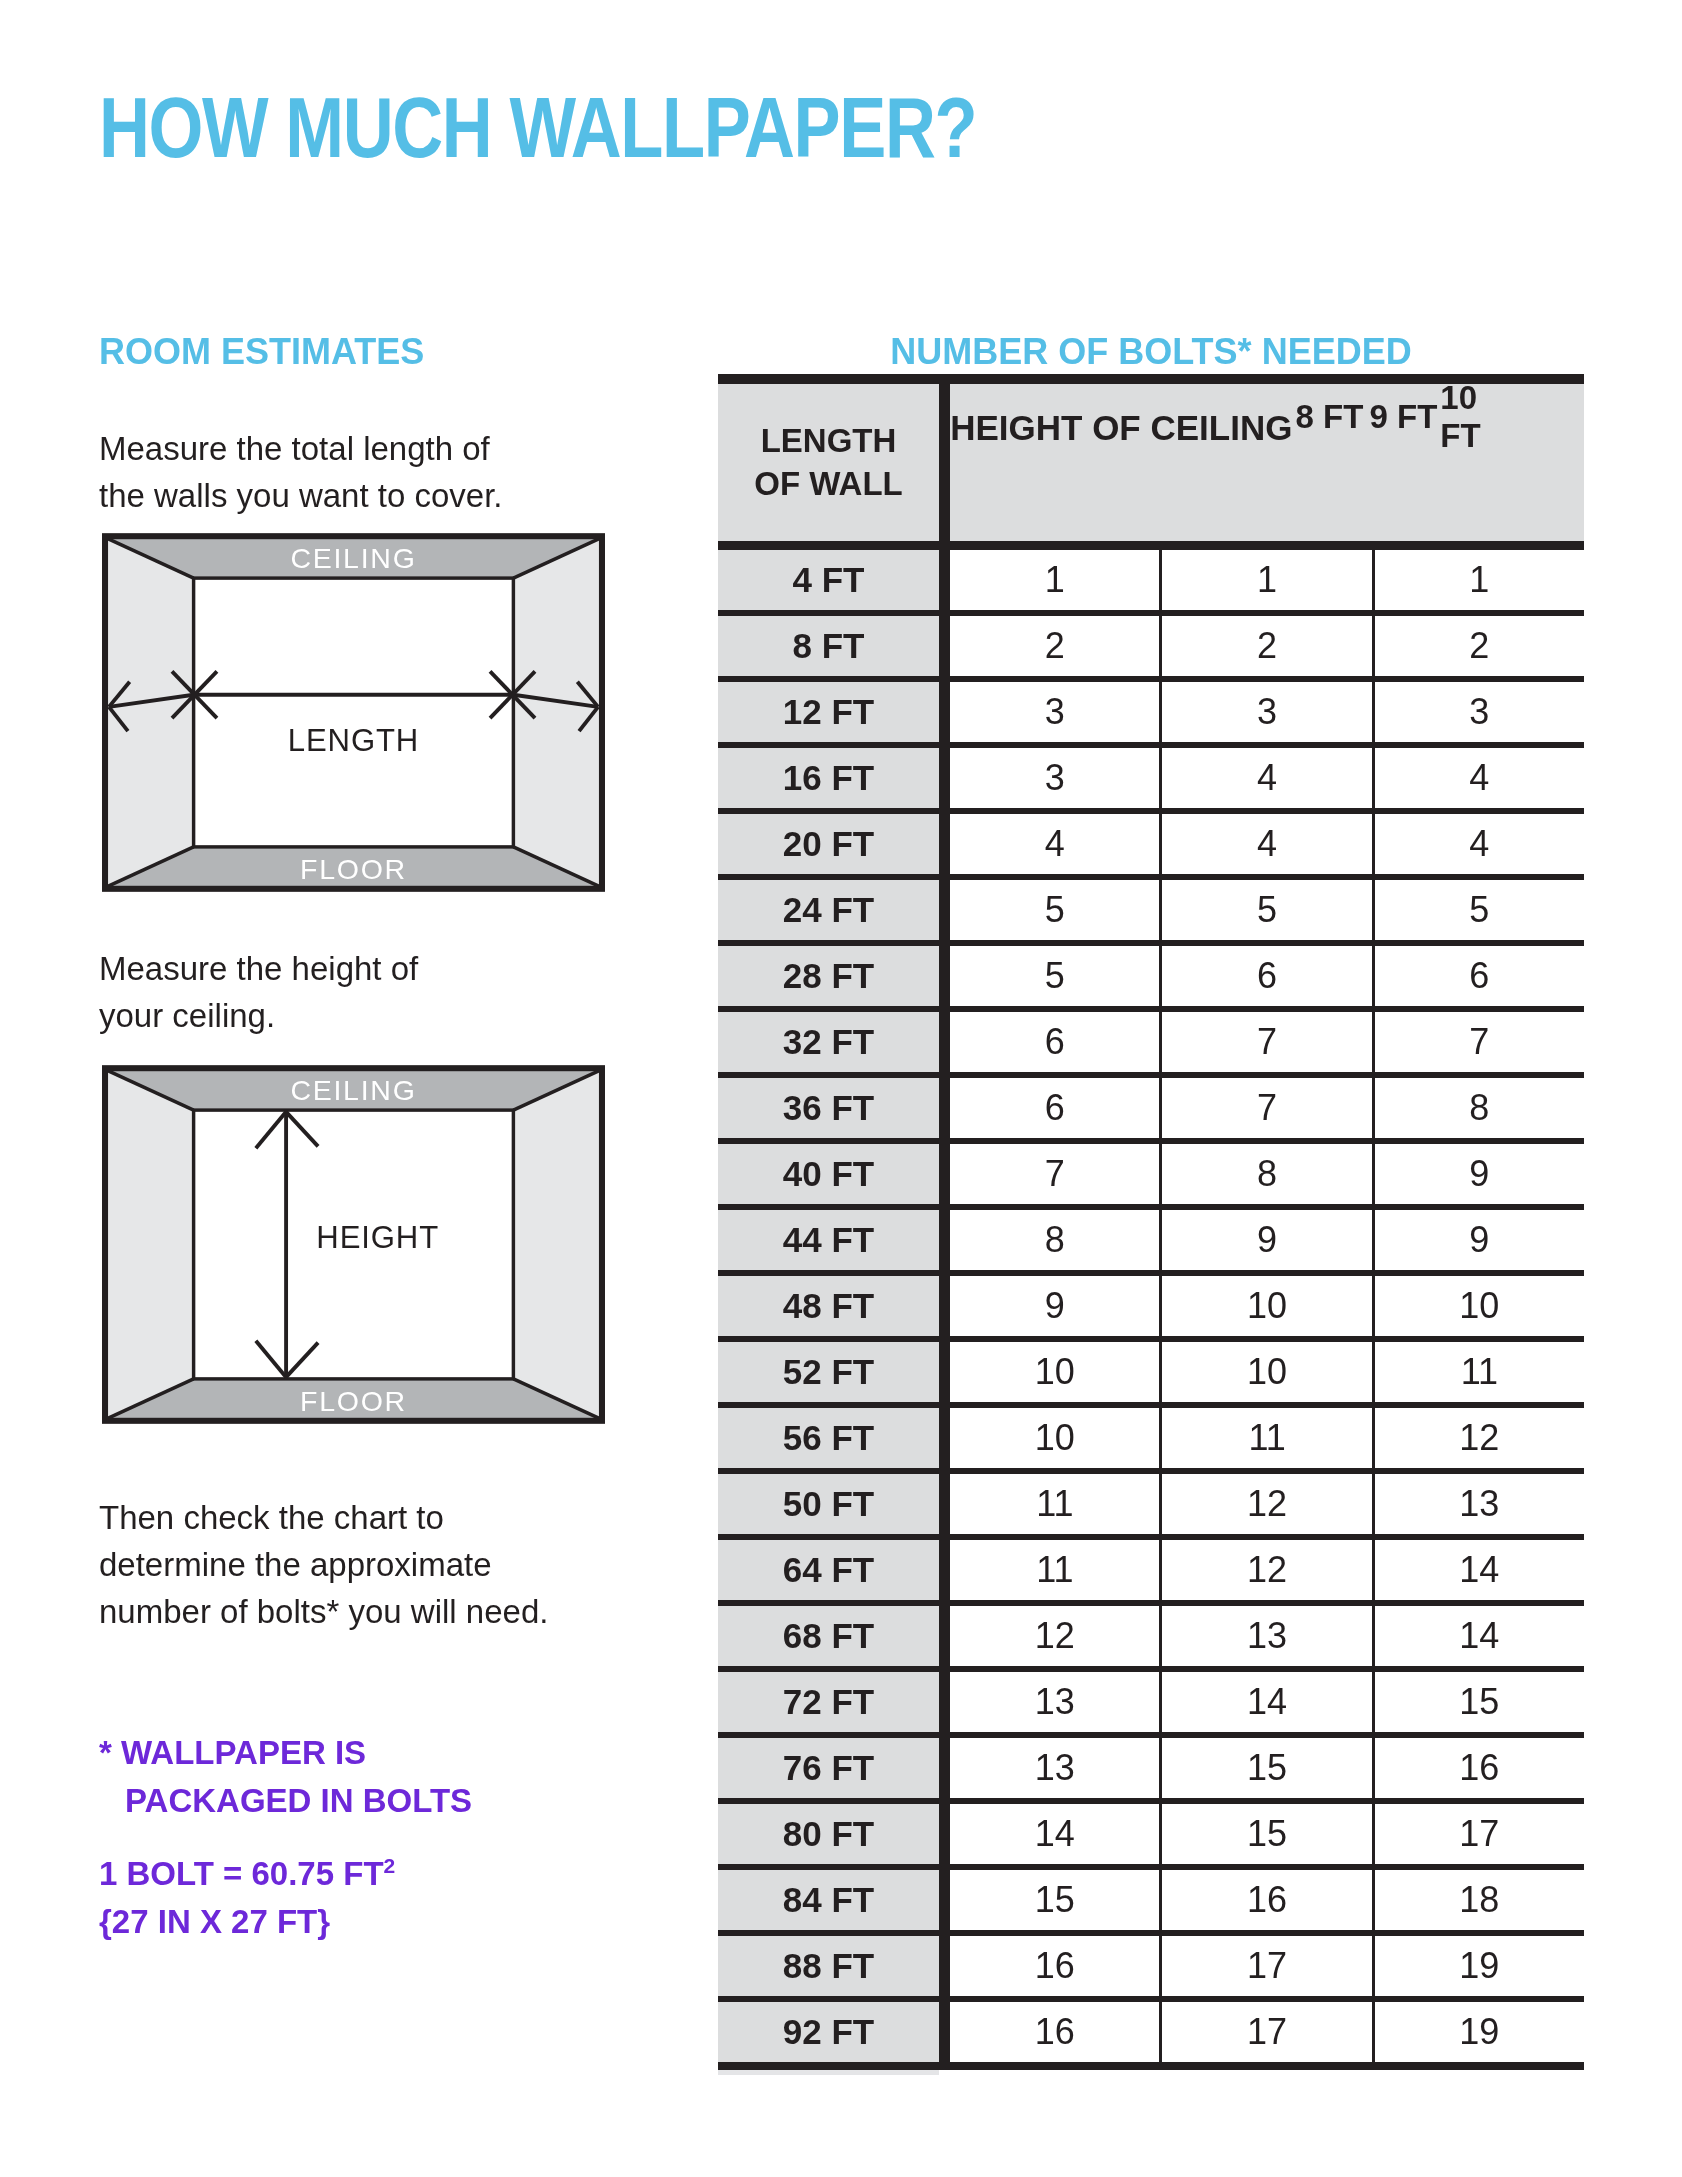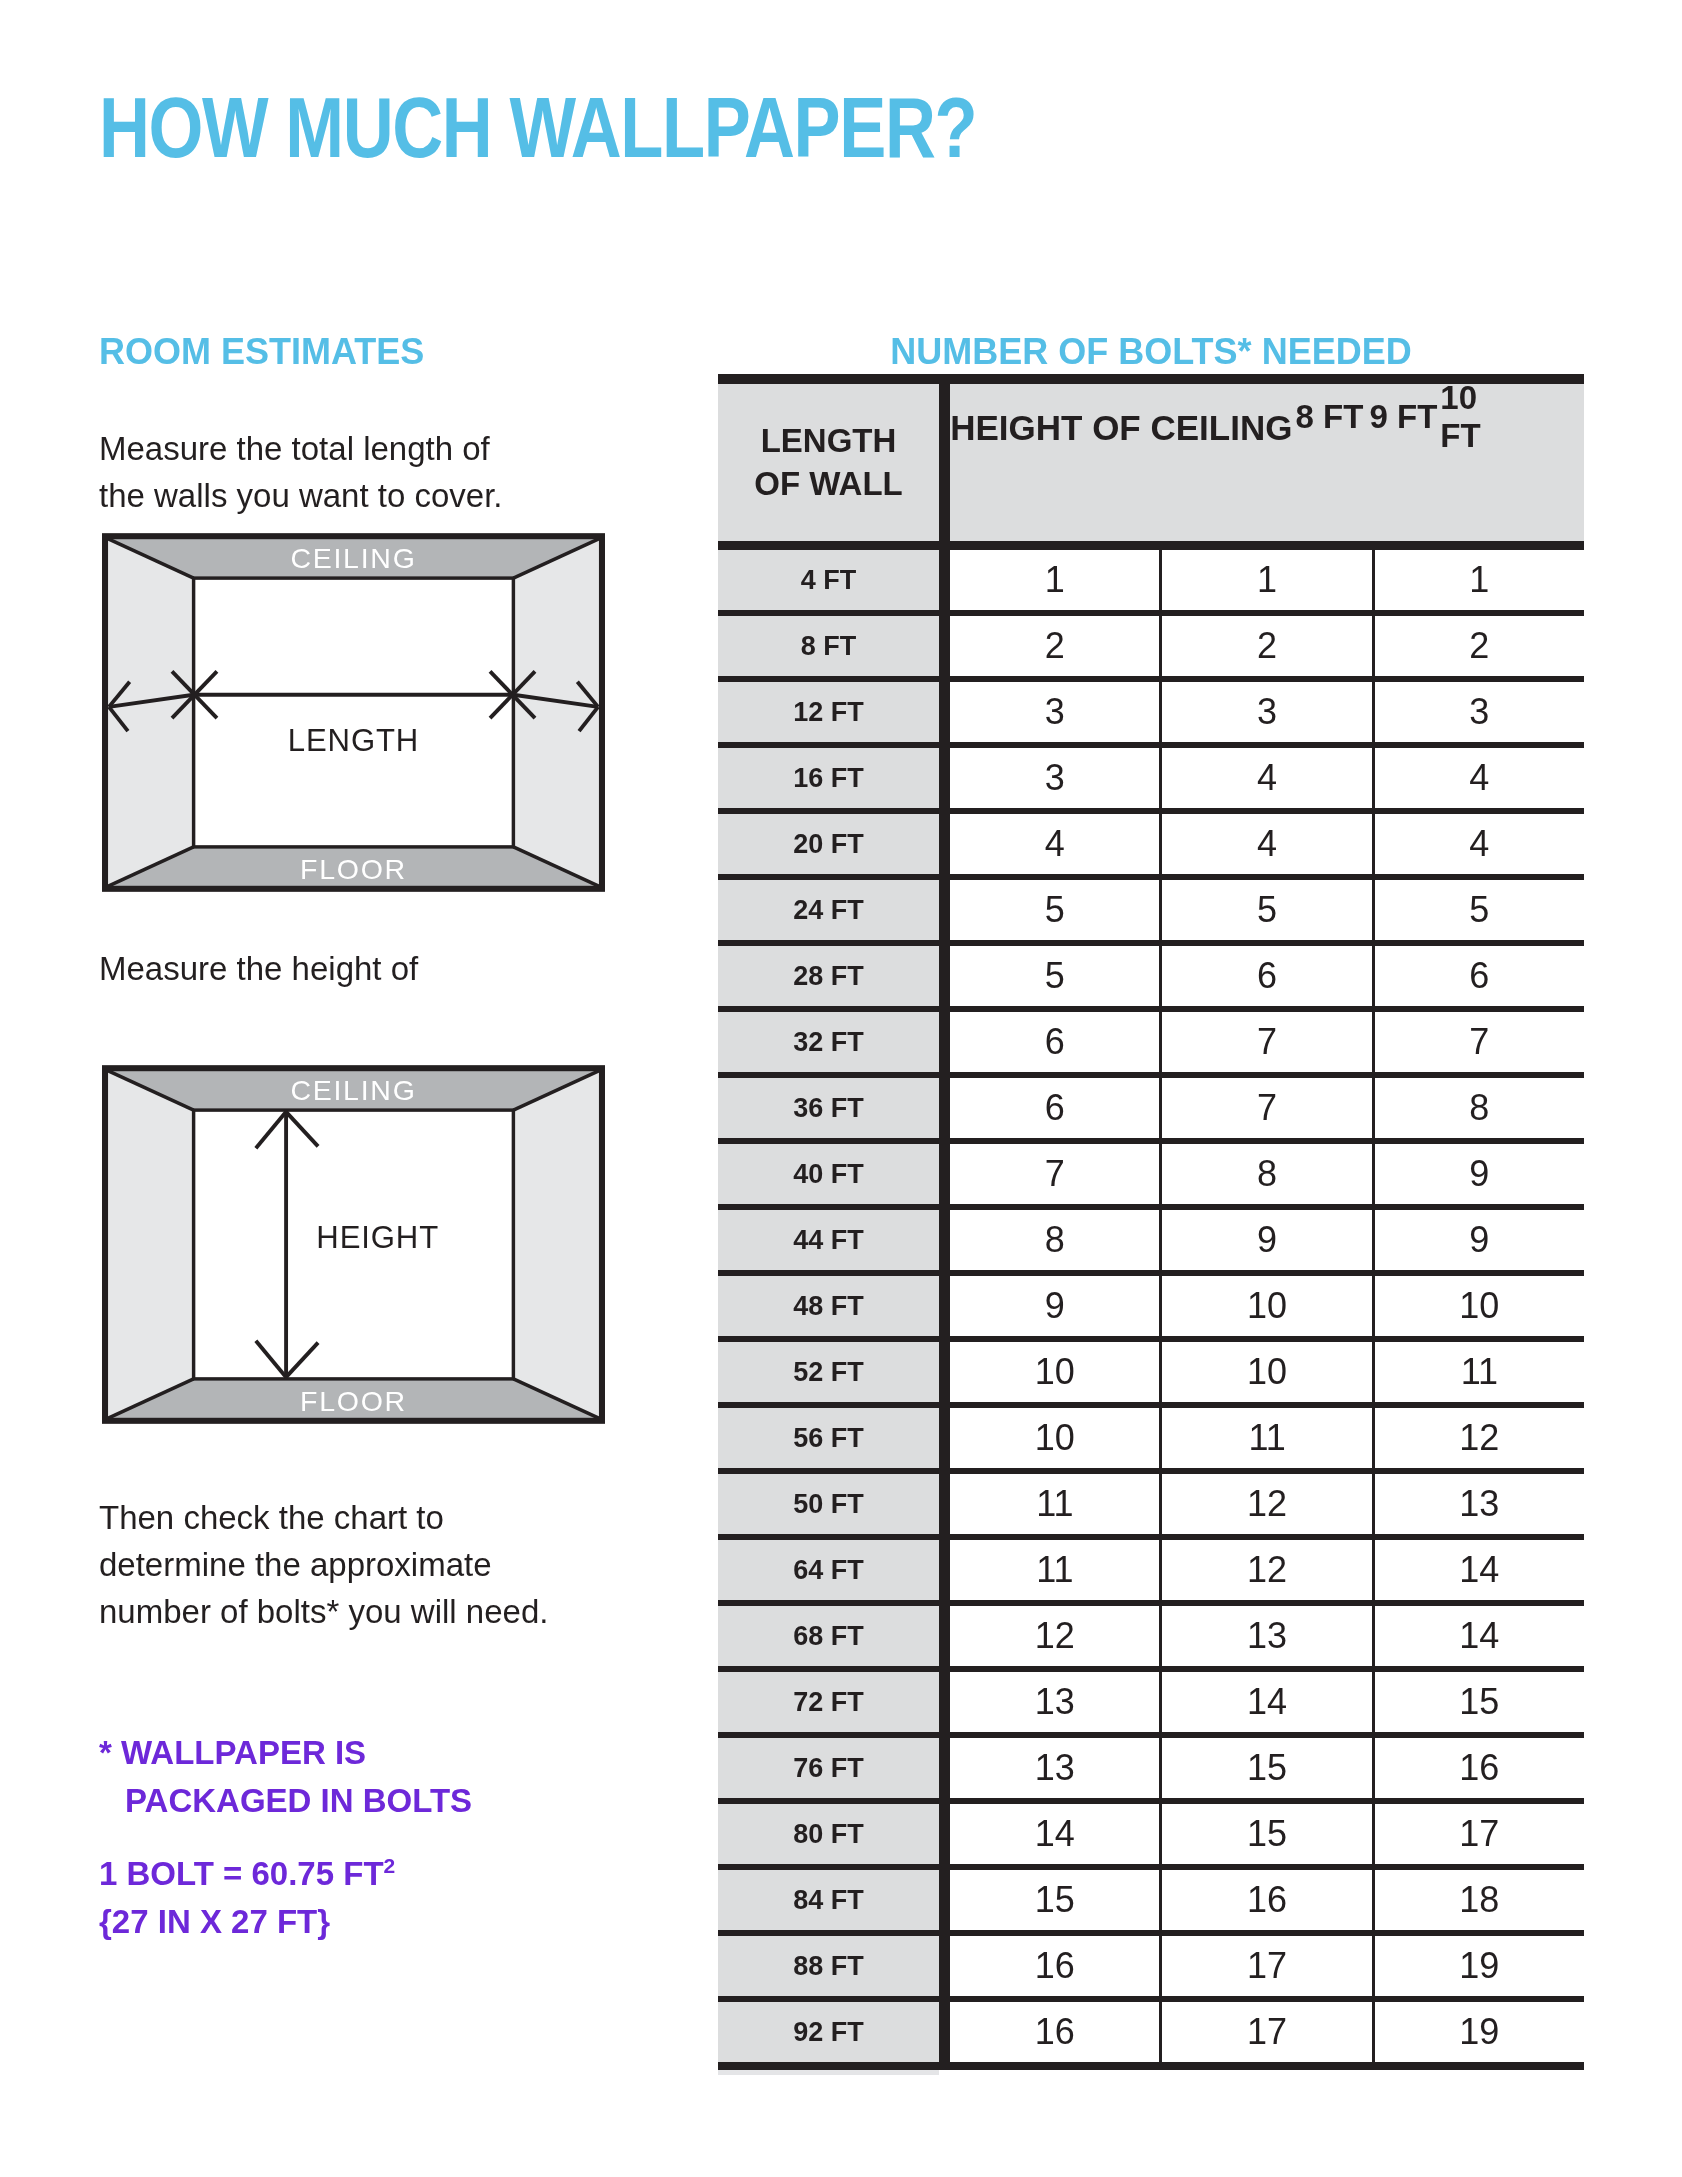--- a/index.html
+++ b/index.html
@@ -44,21 +44,21 @@
   .th-right{flex:1;display:flex;background:#dcddde;}
   .group-head{height:88px;display:flex;align-items:center;justify-content:center;
               font-size:35px;font-weight:bold;}
   .hline{height:3.5px;background:#231f20;}
   .subrow{height:66px;display:flex;}
   .hcell{flex:1;display:flex;align-items:center;justify-content:center;
          font-size:33px;font-weight:bold;}
   .trow{display:flex;height:60px;border-bottom:6px solid #231f20;}
   .trow:last-child{border-bottom:0;}
   .tlabel{width:221px;background:#dcddde;display:flex;align-items:center;justify-content:center;
-          font-size:27px;font-weight:bold;}
+          font-size:35px;font-weight:bold;}
   .tcell{flex:1;background:#ffffff;display:flex;align-items:center;justify-content:center;
          font-size:36px;}
   .tcell + .tcell{border-left:3.5px solid #231f20;}
   .sliver{width:221px;height:5.2px;background:#e4e5e7;}
 </style>
 </head>
 <body>
 
 <div class="page">
 
@@ -96,20 +96,21 @@
       <line x1="449" y1="160" x2="501" y2="214"></line>
       <line x1="501" y1="160" x2="449" y2="214"></line>
     </g>
     <text x="291" y="40" text-anchor="middle" font-size="33" letter-spacing="2" fill="#ffffff">CEILING</text>
     <text x="291" y="400" text-anchor="middle" font-size="33" letter-spacing="2" fill="#ffffff">FLOOR</text>
     <text x="291" y="252" text-anchor="middle" font-size="36" letter-spacing="1" fill="#231f20">LENGTH</text>
   </svg>
 
   <div class="body-text" id="p2">
     <div>Measure the height of</div>
+    <div>your ceiling.</div>
   </div>
 
   <svg class="diagram" id="diagram-height" viewBox="0 0 582 415">
     <rect x="3" y="3" width="576" height="409" fill="#e6e7e8"></rect>
     <polygon points="6,6 576,6 476,52 106,52" fill="#b3b5b7"></polygon>
     <polygon points="6,409 576,409 476,363 106,363" fill="#b3b5b7"></polygon>
     <rect x="106" y="52" width="370" height="311" fill="#ffffff" stroke="#231f20" stroke-width="4"></rect>
     <g stroke="#231f20" stroke-width="4">
       <line x1="6" y1="6" x2="106" y2="52"></line>
       <line x1="576" y1="6" x2="476" y2="52"></line>

